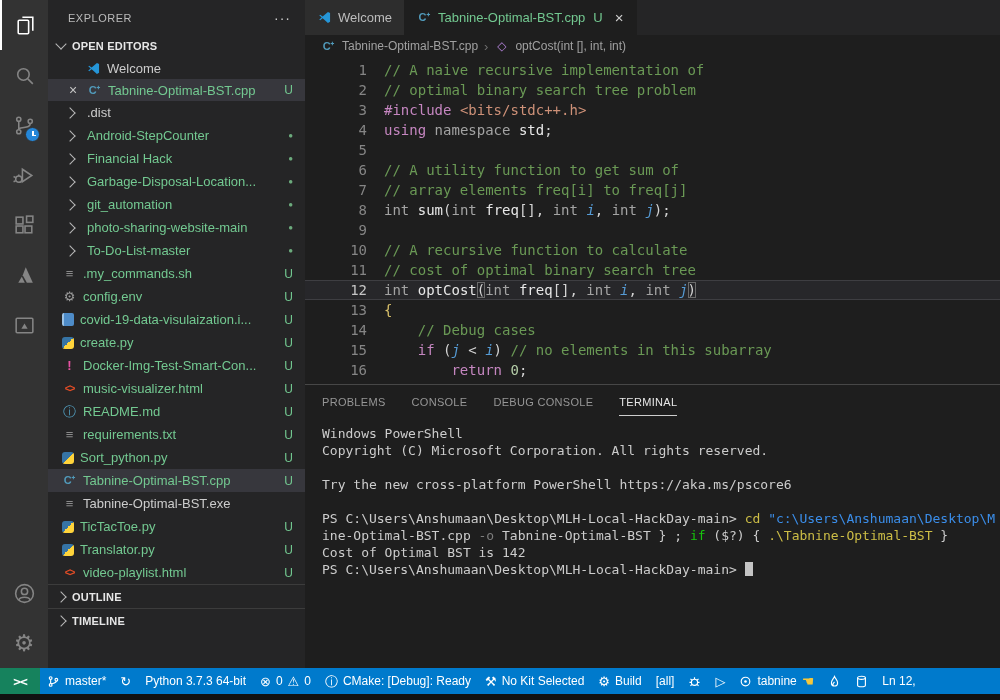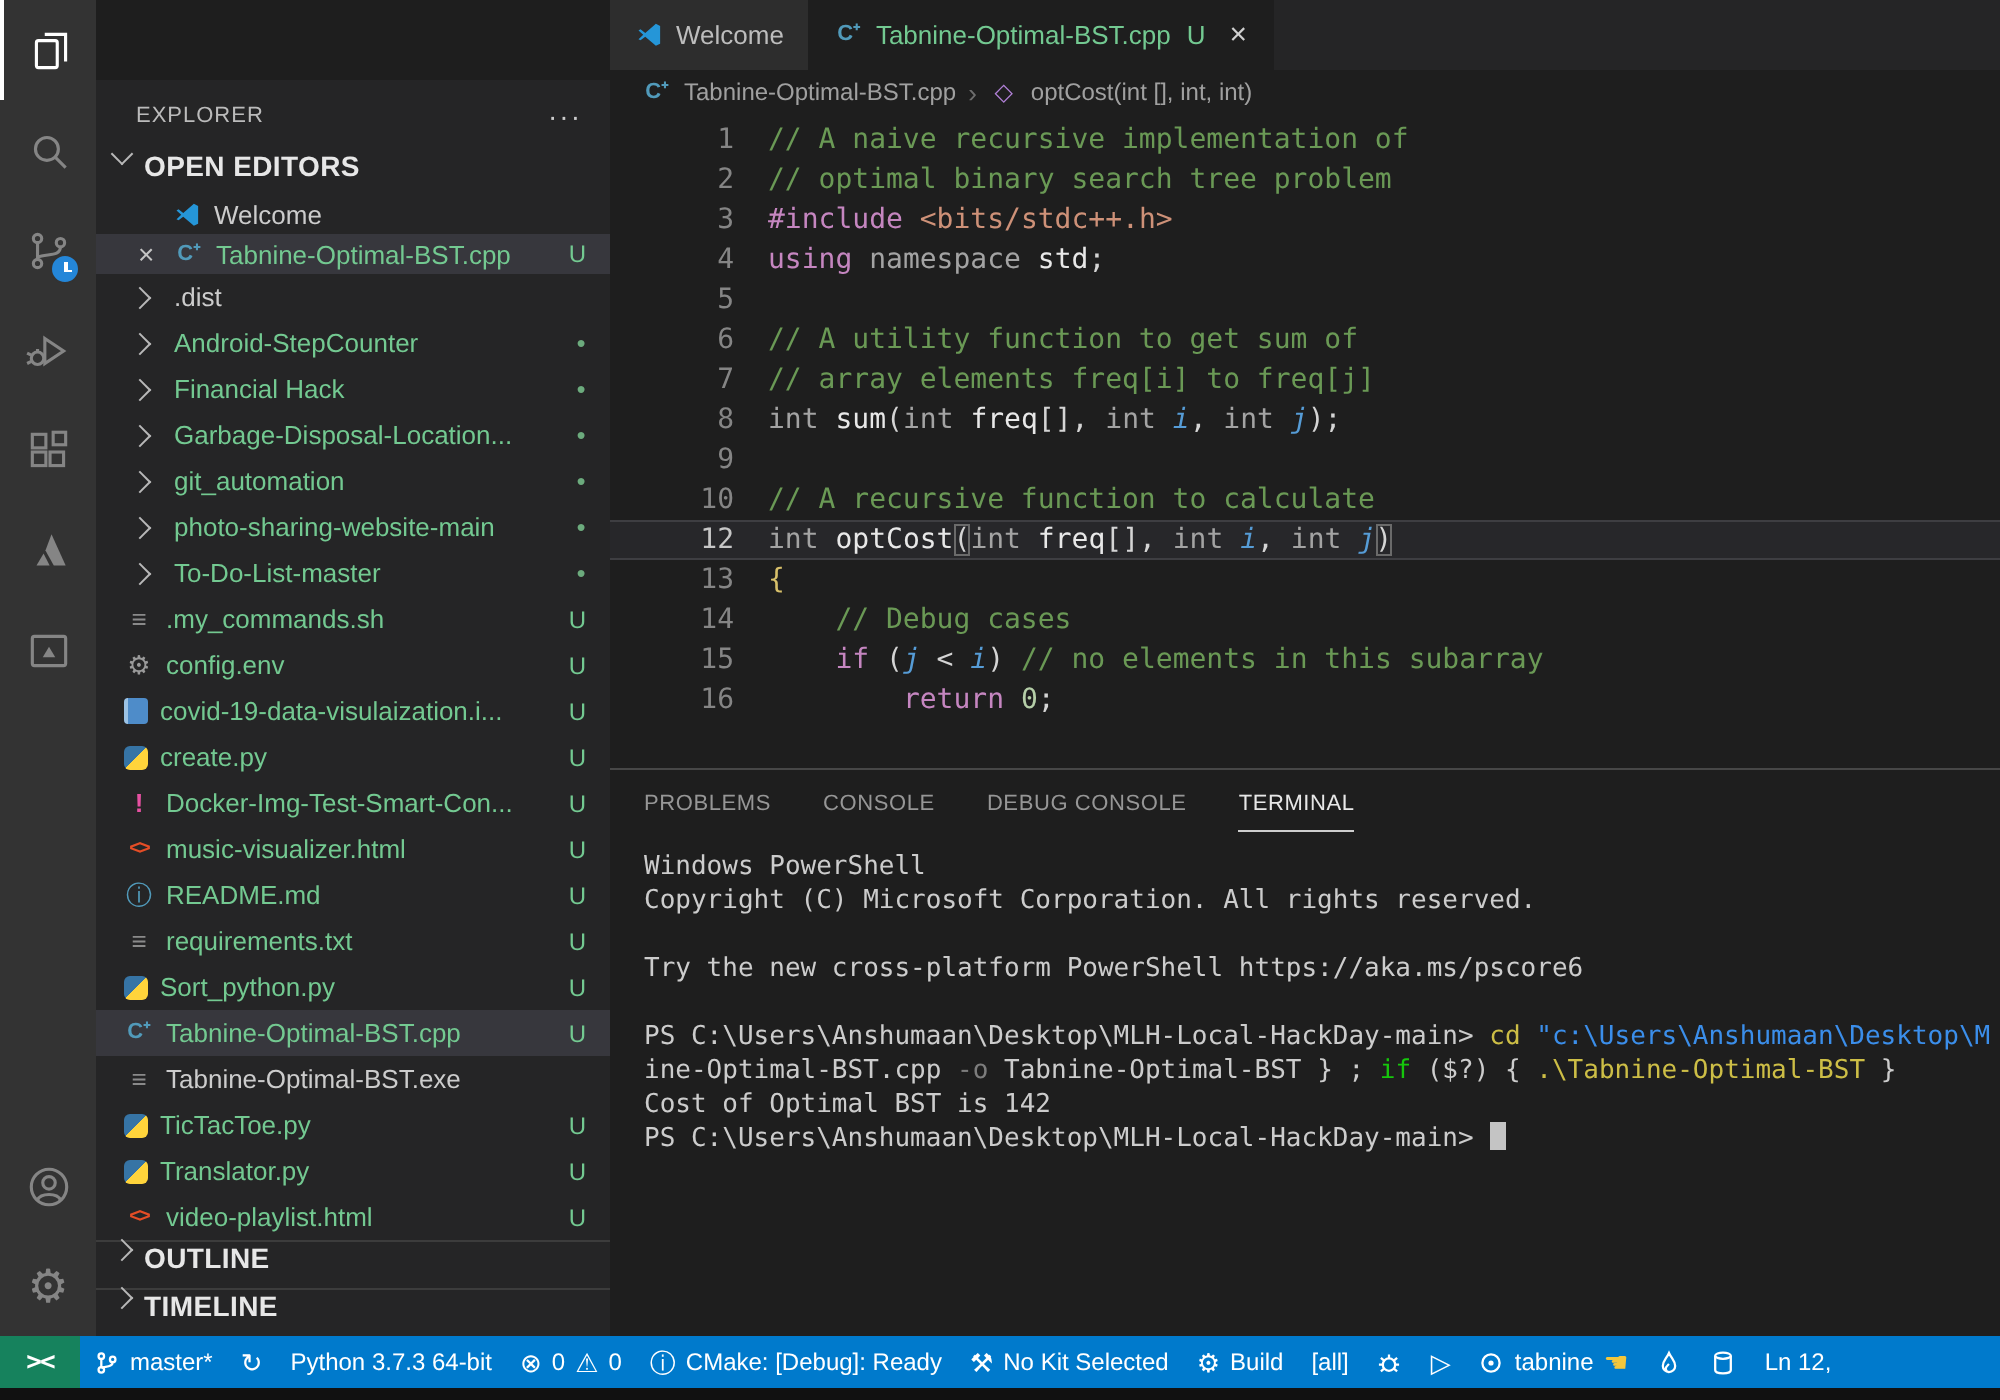--- a/index.html
+++ b/index.html
@@ -13,24 +13,24 @@
   .ab-item.active{color:#ffffff;border-left:2px solid #ffffff;}
   .ab-bottom{margin-top:auto;}
   .abic{width:25px;height:25px;}
   .svgic{stroke:currentColor;fill:none;stroke-width:1.5;}
   .badge-clock{position:absolute;right:8px;bottom:8px;width:13px;height:13px;border-radius:50%;background:#2486d8;border:1px solid #333;}
   .badge-clock::before{content:"";position:absolute;left:6px;top:3px;width:1.5px;height:4.5px;background:#fff;}
   .badge-clock::after{content:"";position:absolute;left:6px;top:6.5px;width:3.5px;height:1.5px;background:#fff;}
   .gear-glyph{font-size:23px;line-height:1;}
 
   
-  .sidebar{width:257px;background:#252526;color:#cccccc;font-size:13px;display:flex;flex-direction:column;overflow:hidden;flex:none;margin-top:40px;}
+  .sidebar{width:257px;background:#252526;color:#cccccc;font-size:13px;display:flex;flex-direction:column;overflow:hidden;flex:none;}
   .sb-header{height:35px;display:flex;align-items:center;padding:0 14px 0 20px;font-size:11px;color:#bbbbbb;letter-spacing:.5px;flex:none;}
   .sb-more{margin-left:auto;color:#cccccc;font-size:14px;letter-spacing:1px;cursor:pointer;}
-  .section-h{height:22px;display:flex;align-items:flex-start;font-size:14px;font-weight:700;color:#e7e7e7;padding-left:5px;flex:none;letter-spacing:.2px;}
+  .section-h{height:22px;display:flex;align-items:center;font-size:11px;font-weight:700;color:#e7e7e7;padding-left:5px;flex:none;letter-spacing:.2px;}
   .section-h.bordered{border-top:1px solid #3c3c3c;height:23px;}
   .cv{width:7px;height:7px;border-right:1.4px solid #b8b8b8;border-bottom:1.4px solid #b8b8b8;display:inline-block;flex:none;}
   .cv.d{transform:rotate(45deg);margin:-2px 7px 2px 4px;}
   .cv.r{transform:rotate(-45deg);margin:0 7px 0 4px;}
   .row{height:22px;display:flex;align-items:center;gap:6px;padding:0 12px 0 14px;cursor:pointer;}
   .row.tree{height:23px;}
   .row.oe1{padding-left:38px;}
   .row.oe2{background:#37373d;padding-left:21px;}
   .oe-close{color:#c5c5c5;font-size:14px;width:12px;flex:none;}
   .lbl-green{color:#73c991;}
@@ -414,20 +414,24 @@
             <span class="lc"><span class="tk-kwb">int</span><span class="tk-pln"> </span><span class="tk-fn">sum</span><span class="tk-pln">(</span><span class="tk-kwb">int</span><span class="tk-pln"> </span><span class="tk-fn">freq</span><span class="tk-pln">[], </span><span class="tk-kwb">int</span><span class="tk-pln"> </span><span class="tk-prm">i</span><span class="tk-pln">, </span><span class="tk-kwb">int</span><span class="tk-pln"> </span><span class="tk-prm">j</span><span class="tk-pln">);</span></span>
           </div>
           <div class="code-line">
             <span class="ln">9</span>
             <span class="lc">&nbsp;</span>
           </div>
           <div class="code-line">
             <span class="ln">10</span>
             <span class="lc"><span class="tk-cmt">// A recursive function to calculate</span></span>
           </div>
+          <div class="code-line">
+            <span class="ln">11</span>
+            <span class="lc"><span class="tk-cmt">// cost of optimal binary search tree</span></span>
+          </div>
           <div class="code-line current">
             <span class="ln">12</span>
             <span class="lc"><span class="tk-kwb">int</span><span class="tk-pln"> </span><span class="tk-fn">optCost</span><span class="tk-box">(</span><span class="tk-kwb">int</span><span class="tk-pln"> </span><span class="tk-fn">freq</span><span class="tk-pln">[], </span><span class="tk-kwb">int</span><span class="tk-pln"> </span><span class="tk-prm">i</span><span class="tk-pln">, </span><span class="tk-kwb">int</span><span class="tk-pln"> </span><span class="tk-prm">j</span><span class="tk-box">)</span></span>
           </div>
           <div class="code-line">
             <span class="ln">13</span>
             <span class="lc"><span class="tk-brc">{</span></span>
           </div>
           <div class="code-line">
             <span class="ln">14</span>

